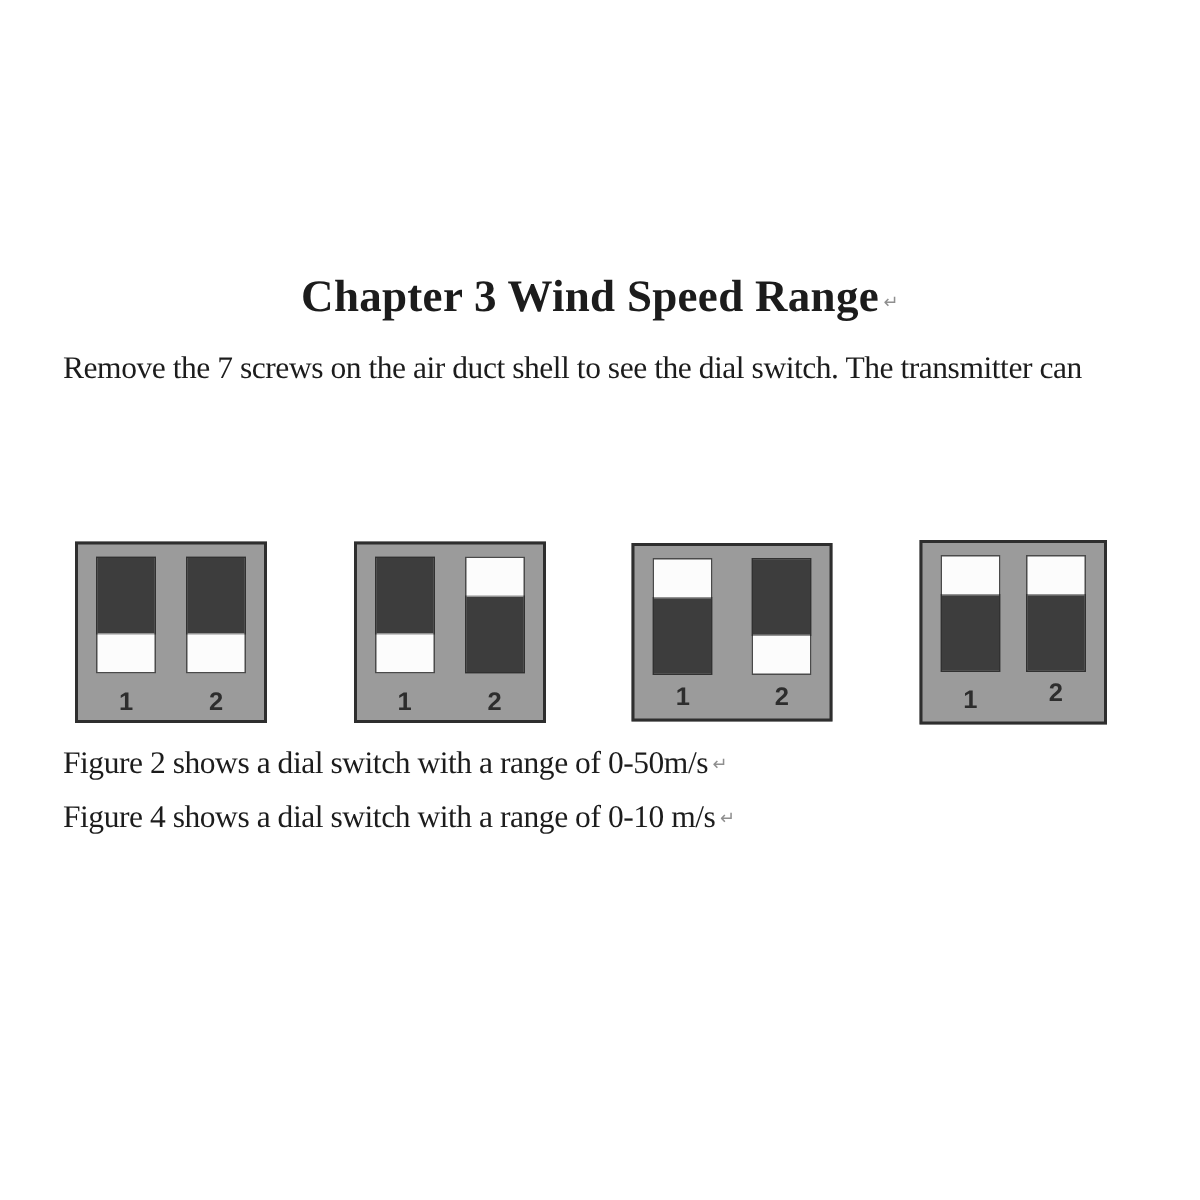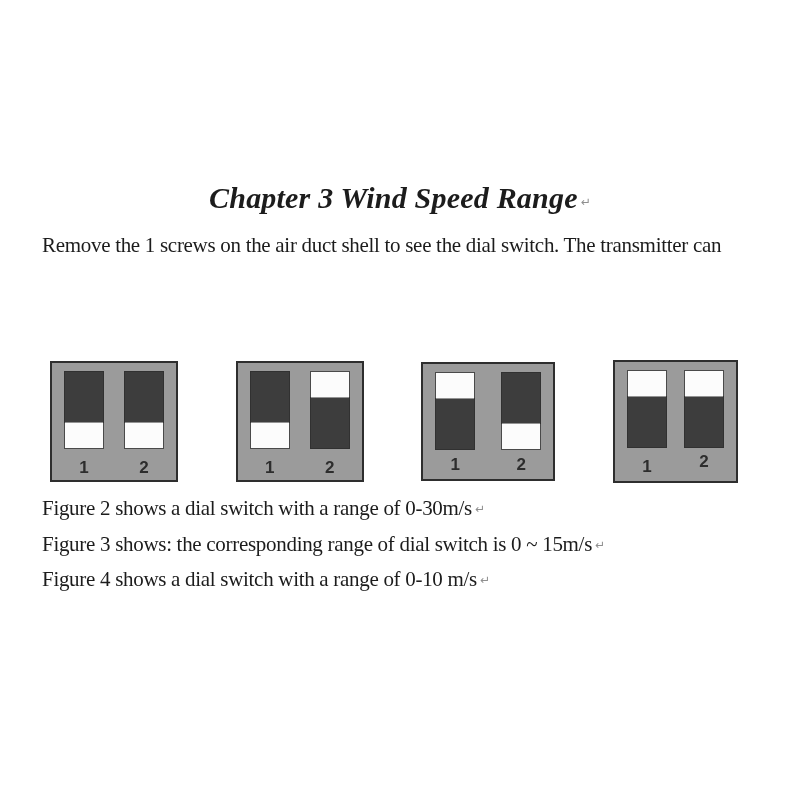--- a/index.html
+++ b/index.html
@@ -10,21 +10,20 @@
     color: var(--text, #1c1c1c);
     overflow: hidden;
   }
   .page { position: relative; width: 800px; height: 800px; }
 
   .title {
     position: absolute; top: 180px; left: 0; right: 0;
     margin: 0; text-align: center;
     font-size: 30px; font-weight: bold; line-height: 36px;
     letter-spacing: 0.2px;
-    font-style: italic;
   }
 
   .para {
     position: absolute; top: 226px; left: 42px; right: 30px;
     font-size: 21px; line-height: 38px; letter-spacing: -0.3px;
   }
 
   .ret {
     font-family: "DejaVu Sans", sans-serif;
     font-size: 12px;
@@ -84,21 +83,21 @@
   }
 </style>
 </head>
 <body>
 
 <div class="page">
 
   <h1 class="title"><span>Chapter 3 Wind Speed Range</span><span class="ret">↵</span></h1>
 
   <div class="para">
-    <div>Remove the 1 screws on the air duct shell to see the dial switch. The transmitter can</div>
+    <div>Remove the 7 screws on the air duct shell to see the dial switch. The transmitter can</div>
   </div>
 
   <div class="figs">
 
     <div class="fig">
       <div class="slots">
         <div class="slot pos-up">
           <div class="knob"></div>
         </div>
         <div class="slot pos-up">
@@ -152,18 +151,17 @@
       </div>
       <div class="labels">
         <span>1</span>
         <span>2</span>
       </div>
     </div>
 
   </div>
 
   <div class="captions">
-    <div><span>Figure 2 shows a dial switch with a range of 0-30m/s</span><span class="ret">↵</span></div>
-    <div><span>Figure 3 shows: the corresponding range of dial switch is 0 ~ 15m/s</span><span class="ret">↵</span></div>
+    <div><span>Figure 2 shows a dial switch with a range of 0-50m/s</span><span class="ret">↵</span></div>
     <div><span>Figure 4 shows a dial switch with a range of 0-10 m/s</span><span class="ret">↵</span></div>
   </div>
 
 </div>
 
 </body></html>

